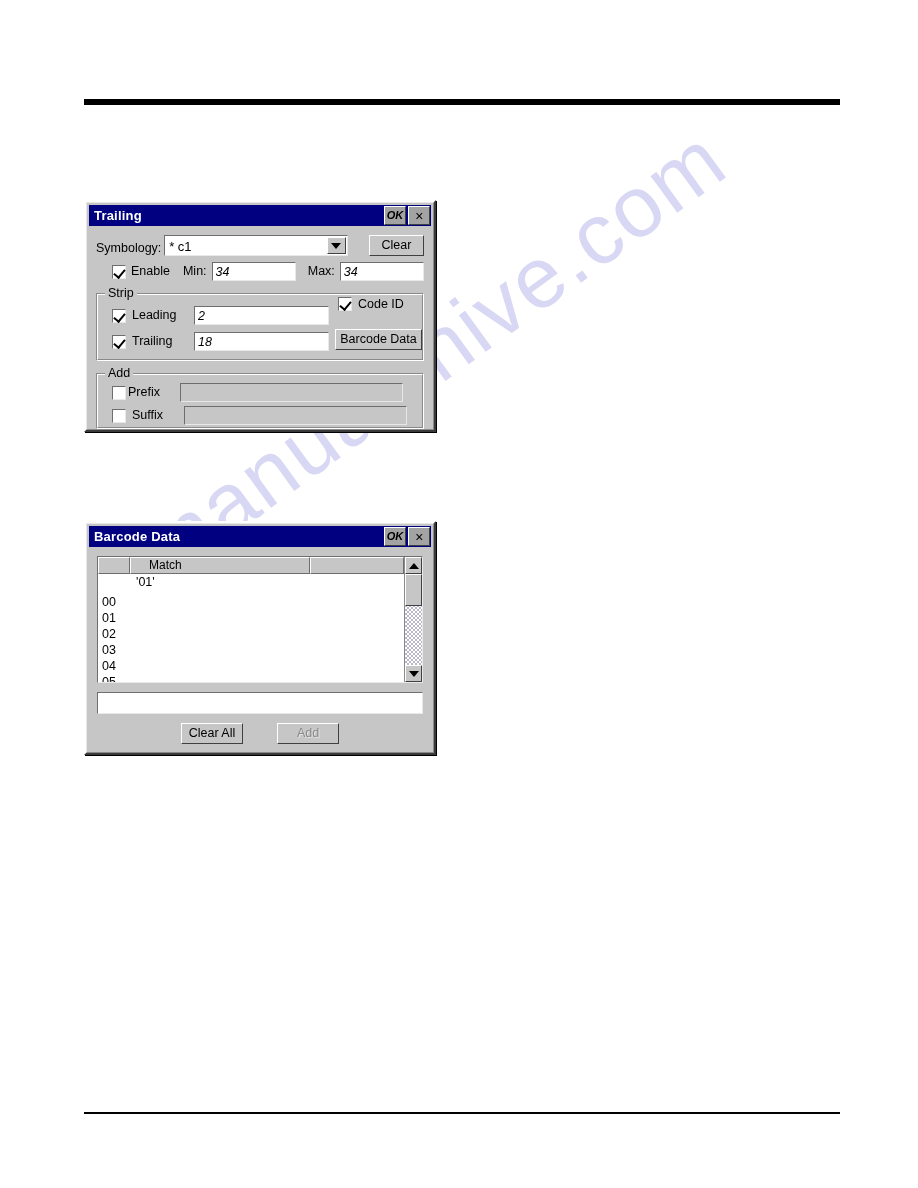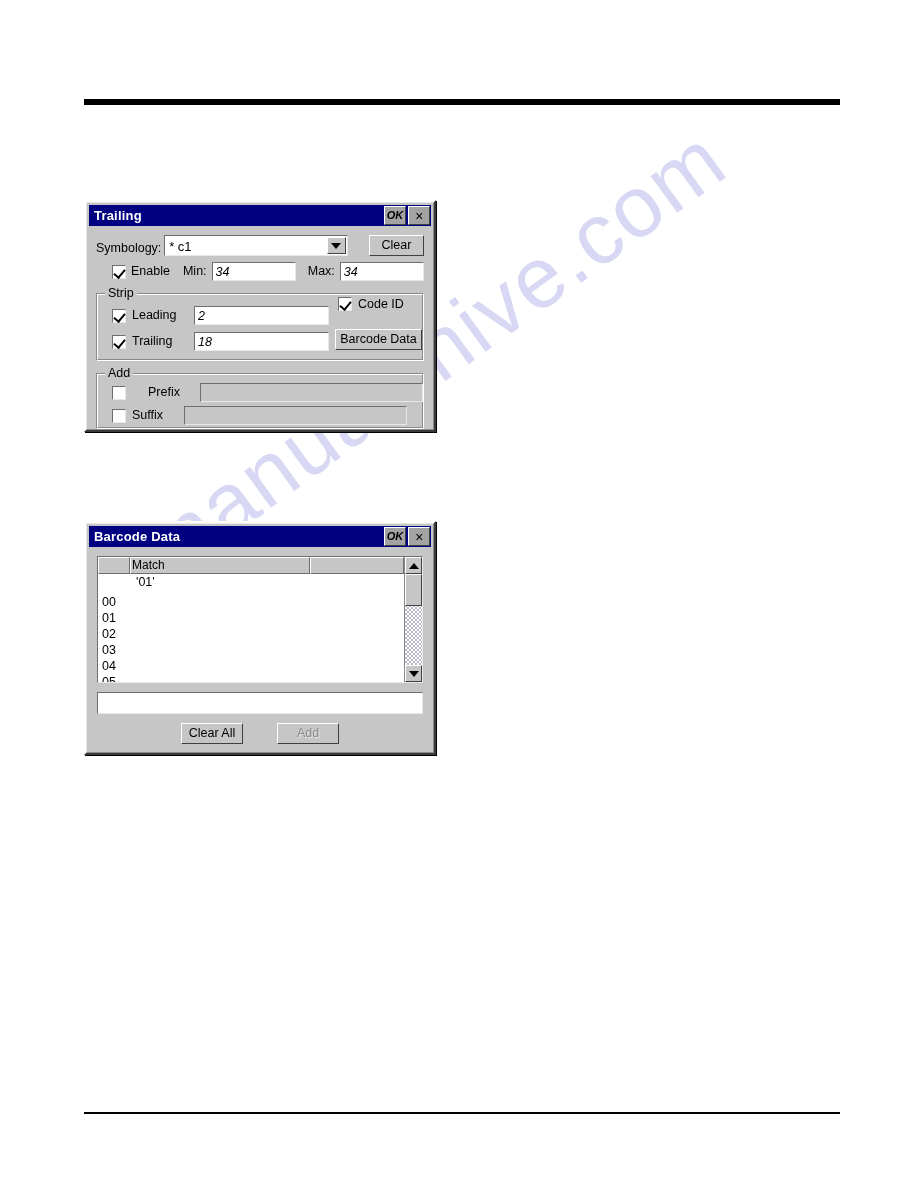--- a/index.html
+++ b/index.html
@@ -255,21 +255,21 @@
   }
   .list-main { flex: 1; display: flex; flex-direction: column; min-width: 0; }
   .list-header { display: flex; height: 17px; flex: 0 0 auto; }
   .hcell {
     background: #c6c6c6;
     border-top: 1px solid #ffffff;
     border-left: 1px solid #ffffff;
     border-right: 1px solid #6e6e6e;
     border-bottom: 1px solid #6e6e6e;
     font-size: 12px;
-    padding-left: 1px;
+    padding-left: 18px;
     line-height: 14px;
     overflow: hidden;
     white-space: nowrap;
   }
   .hcell.c0 { width: 32px; padding-left: 0; }
   .hcell.c1 { width: 180px; }
   .hcell.c2 { flex: 1; }
   .list-rows { flex: 1; overflow: hidden; }
   .lrow { display: flex; height: 16px; font-size: 12.5px; line-height: 16px; }
   .lcell-idx { width: 32px; padding-left: 4px; white-space: nowrap; margin-top: 20px; }
@@ -385,21 +385,21 @@
             <div class="btn" style="position:absolute;left:237px;top:34px;width:87px;height:21px;">Barcode Data</div>
           </div>
         </div>
 
         <div class="groupbox" style="margin-top:12px;height:56px;">
           <div class="gb-inner">
             <span class="gb-title">Add</span>
 
             <div class="row" style="position:absolute;left:14px;top:8px;">
               <div class="checkbox"></div>
-              <span class="lbl" style="margin-left:22px;width:48px;">Prefix</span>
+              <span class="lbl" style="margin-left:2px;width:48px;">Prefix</span>
               <div class="field disabled" style="width:223px;margin-left:4px;"></div>
             </div>
 
             <div class="row" style="position:absolute;left:14px;top:31px;">
               <div class="checkbox"></div>
               <span class="lbl" style="margin-left:6px;width:48px;">Suffix</span>
               <div class="field disabled" style="width:223px;margin-left:4px;"></div>
             </div>
           </div>
         </div>

